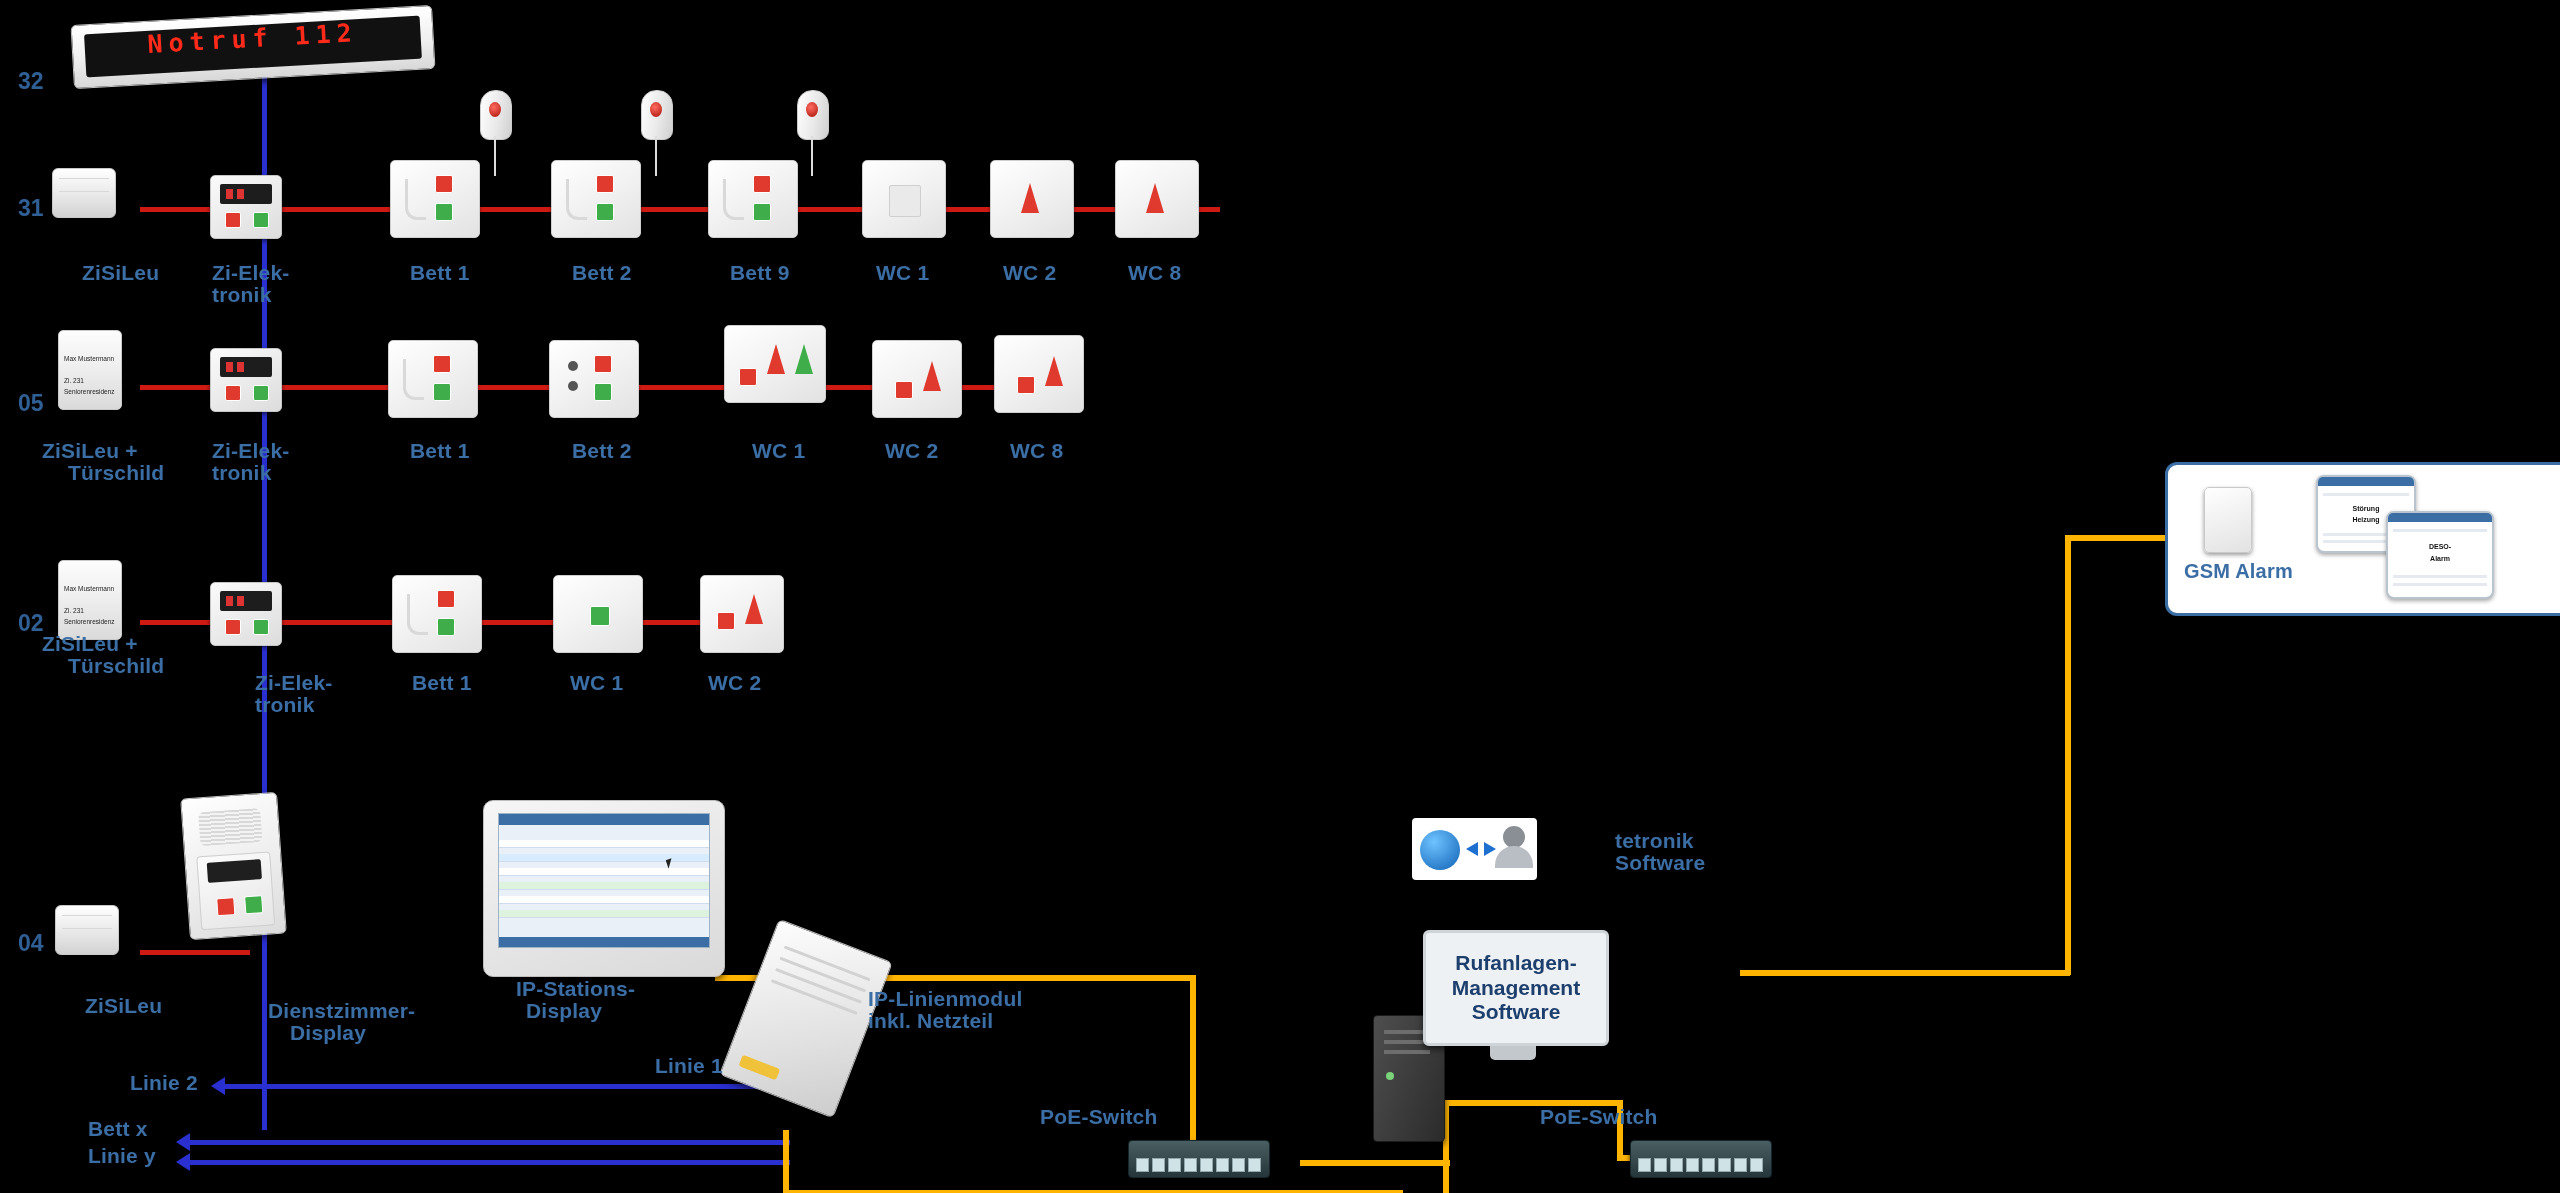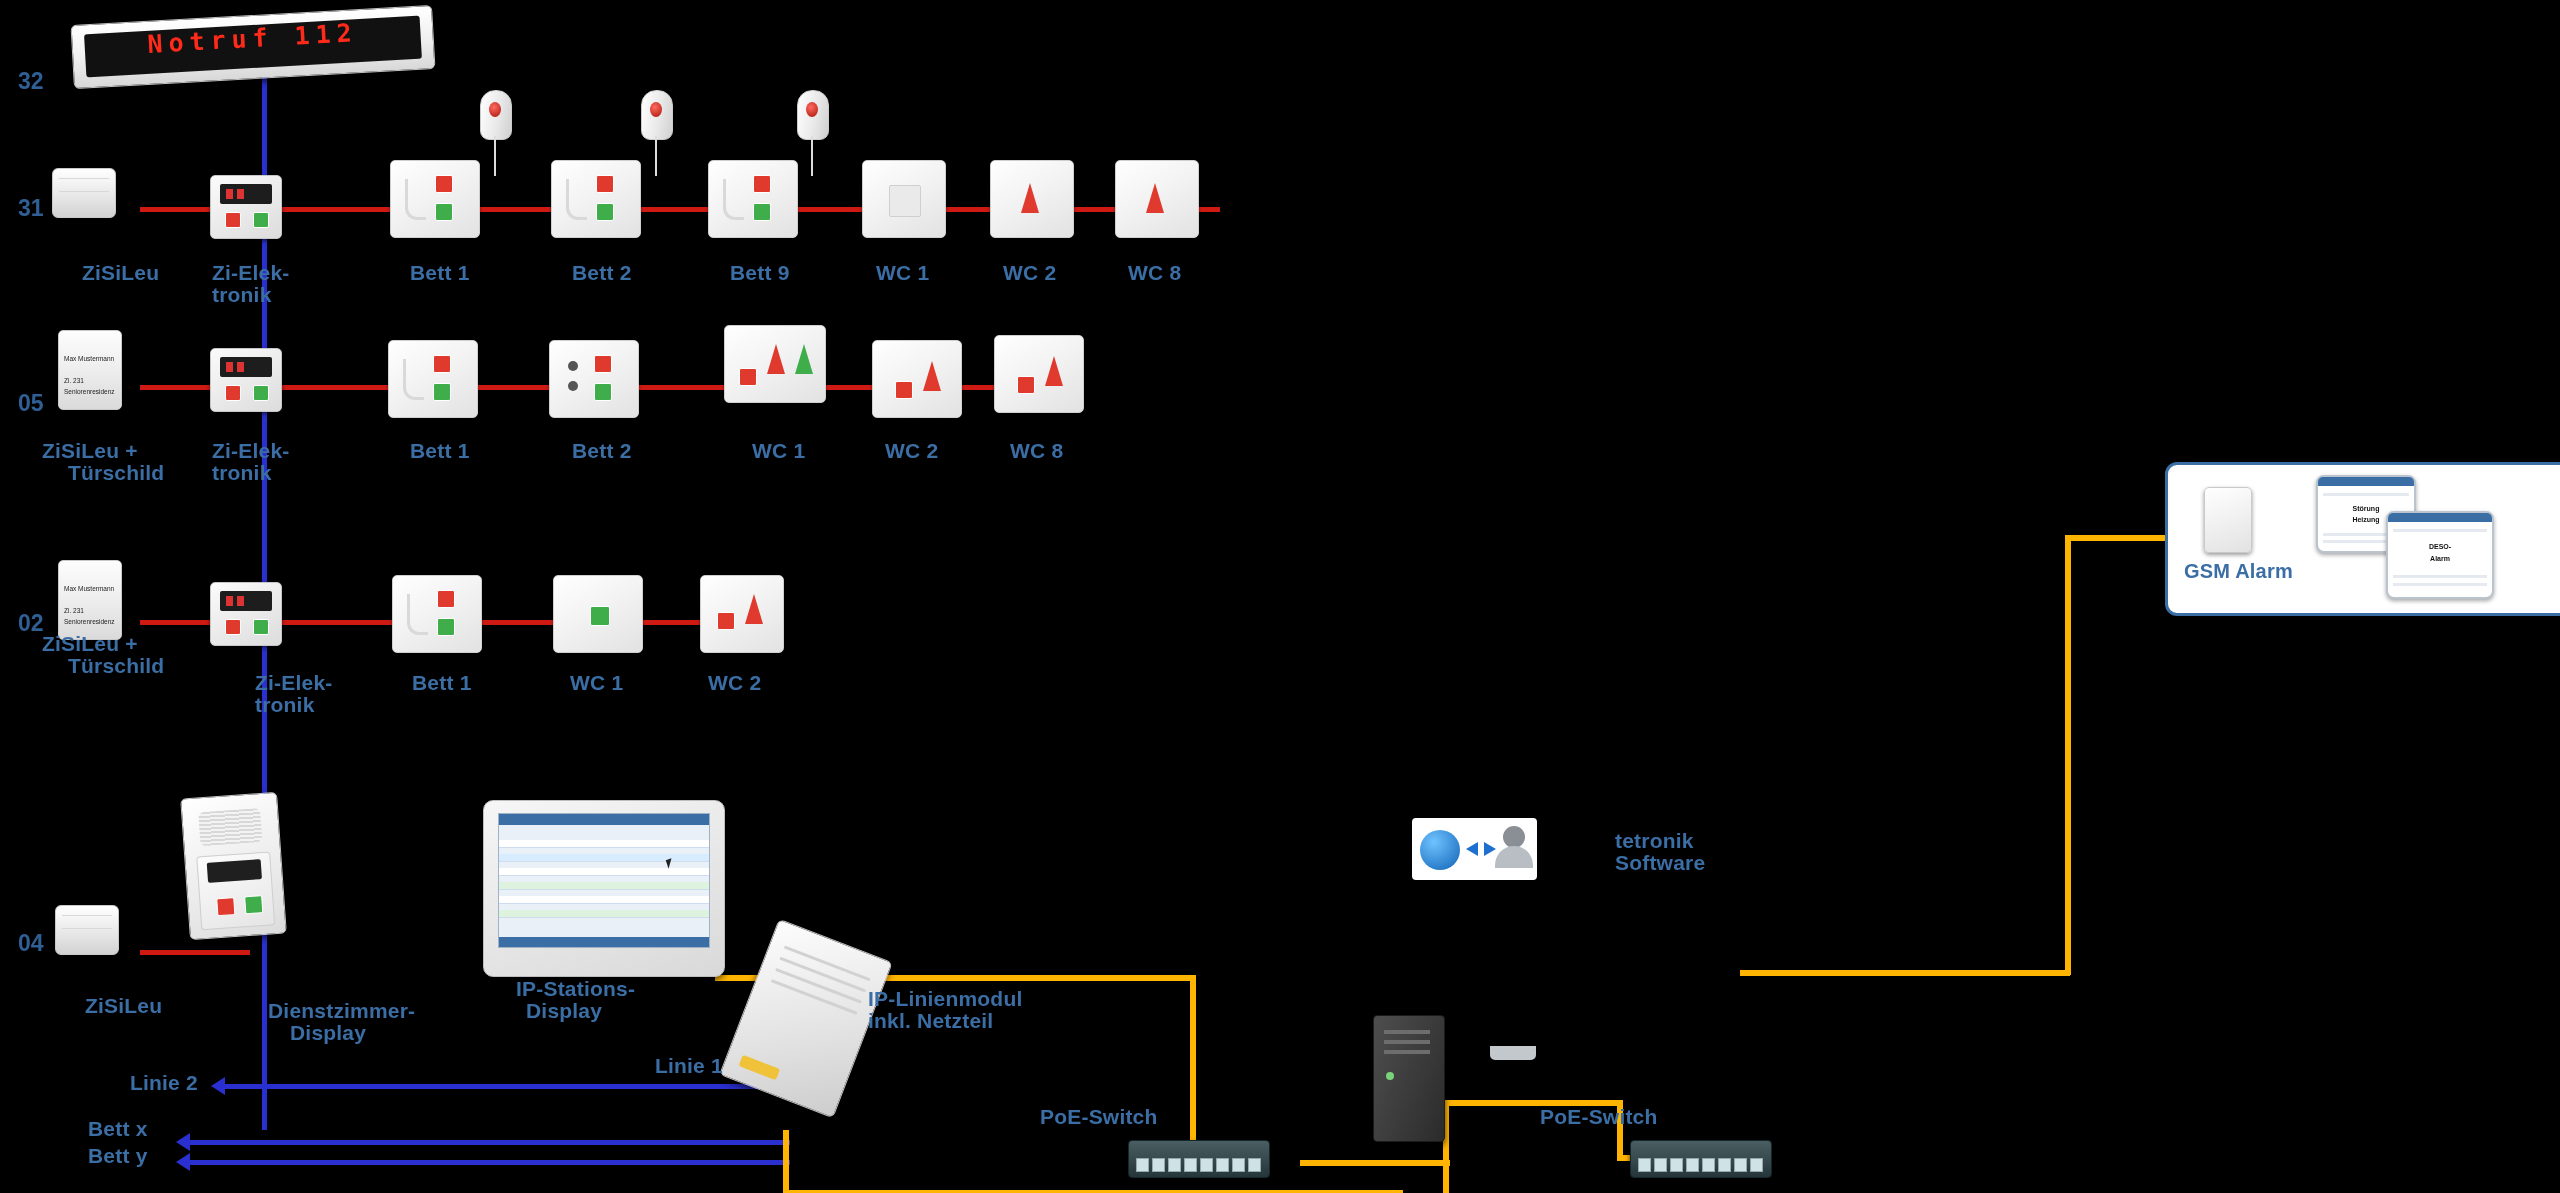--- a/index.html
+++ b/index.html
@@ -380,21 +380,21 @@
     <div class="slot" style="top:34px;"></div>
     <div class="slot" style="top:46px;"></div>
     <div class="slot" style="top:58px;"></div>
     <div class="abs" style="left:14px;bottom:14px;width:40px;height:12px;background:#f0c23a;border-radius:3px;"></div>
   </div>
   <div class="lbl" style="left:868px;top:948px;margin-top:40px;">IP-Linienmodul<br>inkl. Netzteil</div>
 
   <div class="lbl" style="left:655px;top:1055px;">Linie 1</div>
   <div class="lbl" style="left:130px;top:1072px;">Linie 2</div>
   <div class="lbl" style="left:88px;top:1118px;">Bett x</div>
-  <div class="lbl" style="left:88px;top:1145px;">Bett y</div>
+  <div class="lbl" style="left:88px;top:1145px;">Linie y</div>
 
   <div class="switch" style="left:1128px;top:1140px;">
     <div class="ports">
       <i></i>
         <i></i>
         <i></i>
         <i></i>
         <i></i>
         <i></i>
         <i></i>
@@ -415,20 +415,25 @@
         <i></i>
     </div>
   </div>
   <div class="lbl" style="left:1540px;top:1106px;">PoE-Switch</div>
 
   <div class="tower" style="left:1373px;top:1015px;">
     <i style="top:14px;"></i>
       <i style="top:24px;"></i>
       <i style="top:34px;"></i>
     <div class="abs" style="left:12px;top:56px;width:8px;height:8px;border-radius:50%;background:#7ad27a;"></div>
+  </div>
+  <div class="monitor" style="left:1423px;top:930px;">
+    <div class="cap" style="white-space:pre-line;">Rufanlagen-
+Management
+Software</div>
   </div>
   <div class="monstand" style="left:1490px;top:1046px;"></div>
 
   <div class="support" style="left:1412px;top:818px;">
     <div class="globe"></div>
     <div class="head"></div>
     <div class="body2"></div>
     <div class="arrowl" style="left:54px;top:24px;border-right:12px solid #1d6fd0;"></div>
     <div class="arrowl" style="left:72px;top:24px;border-left:12px solid #1d6fd0;"></div>
   </div>

